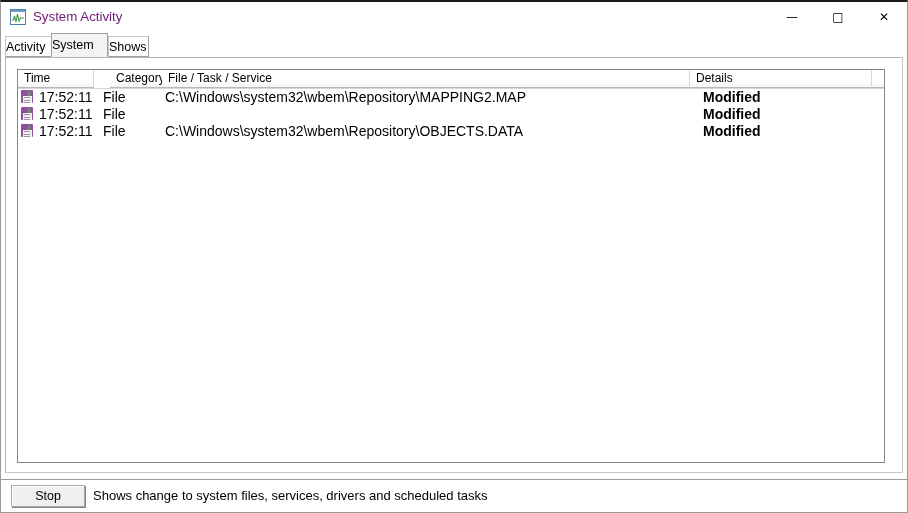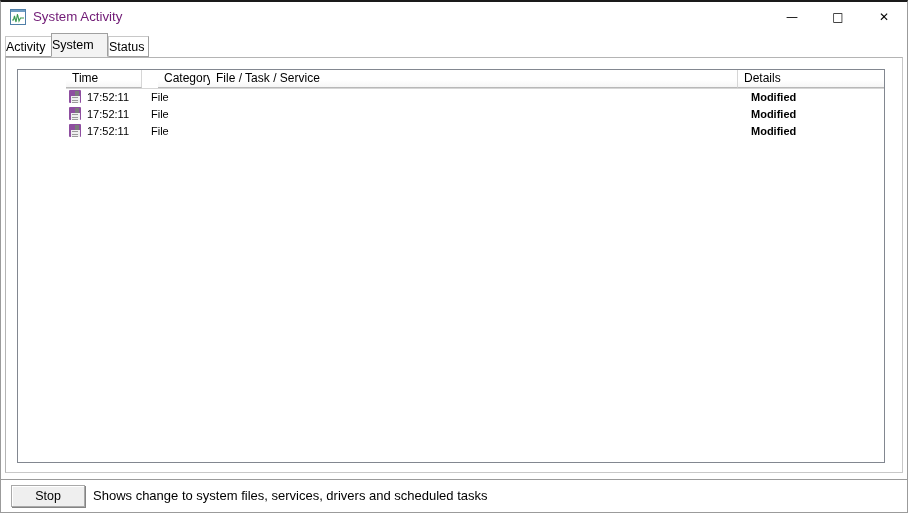--- a/index.html
+++ b/index.html
@@ -143,21 +143,20 @@
   
   #listview {
     position: absolute;
     left: 11px; top: 11px;
     width: 868px;
     height: 394px;
     box-sizing: border-box;
     border: 1px solid #828790;
     background: #ffffff;
     overflow: hidden;
-    padding-left: 48px;
   }
   #lv-header {
     position: relative;
     height: 18px;
     width: 100%;
     background: #ffffff;
     border-bottom: 1px solid #d6d6d6;
   }
   .hcell {
     position: absolute;
@@ -189,21 +188,21 @@
   .row {
     position: relative;
     height: 17px;
     width: 100%;
     cursor: default;
   }
   .cell {
     position: absolute;
     top: 0;
     height: 17px;
-    font-size: 11px;
+    font-size: 14px;
     color: #000;
     line-height: 17px;
     white-space: nowrap;
     overflow: hidden;
   }
   .c-icon { left: 3px;   width: 16px; top: 1px; height: 15px; }
   .c-time { left: 21px;  width: 60px; }
   .c-cat  { left: 85px;  width: 58px; }
   .c-file { left: 147px; width: 520px; }
   .c-det  { left: 685px; width: 170px; font-weight: bold; }
@@ -298,21 +297,21 @@
       <span class="glyph">□</span>
     </button>
     <button class="winbtn" id="btn-close">
       <span class="glyph">✕</span>
     </button>
   </div>
 
   <div id="tabstrip">
     <div class="tab inactive" id="tab-activity">Activity</div>
     <div class="tab active" id="tab-changes">System</div>
-    <div class="tab inactive" id="tab-status">Status</div>
+    <div class="tab inactive" id="tab-status">Shows</div>
   </div>
 
   <div id="panel">
 
     <div id="listview">
 
       <div id="lv-header">
         <div class="hcell" id="h-time">Time</div>
         <div class="hcell" id="h-category">Category</div>
         <div class="hcell" id="h-details">Details</div>
@@ -328,20 +327,21 @@
               <div class="shutter"></div>
               <div class="label">
                   <i></i>
                   <i></i>
                   <i></i>
                 </div>
             </div>
           </div>
           <div class="cell c-time">17:52:11</div>
           <div class="cell c-cat">File</div>
+          <div class="cell c-file">C:\Windows\system32\wbem\Repository\MAPPING2.MAP</div>
           <div class="cell c-det">Modified</div>
         </div>
 
         <div class="row">
           <div class="cell c-icon">
             <div class="floppy">
               <div class="shutter"></div>
               <div class="label">
                   <i></i>
                   <i></i>
@@ -360,20 +360,21 @@
               <div class="shutter"></div>
               <div class="label">
                   <i></i>
                   <i></i>
                   <i></i>
                 </div>
             </div>
           </div>
           <div class="cell c-time">17:52:11</div>
           <div class="cell c-cat">File</div>
+          <div class="cell c-file">C:\Windows\system32\wbem\Repository\OBJECTS.DATA</div>
           <div class="cell c-det">Modified</div>
         </div>
 
       </div>
     </div>
   </div>
 
   <div id="bottom-sep"></div>
   <div id="bottombar">
     <button id="stop-button">Stop</button>

